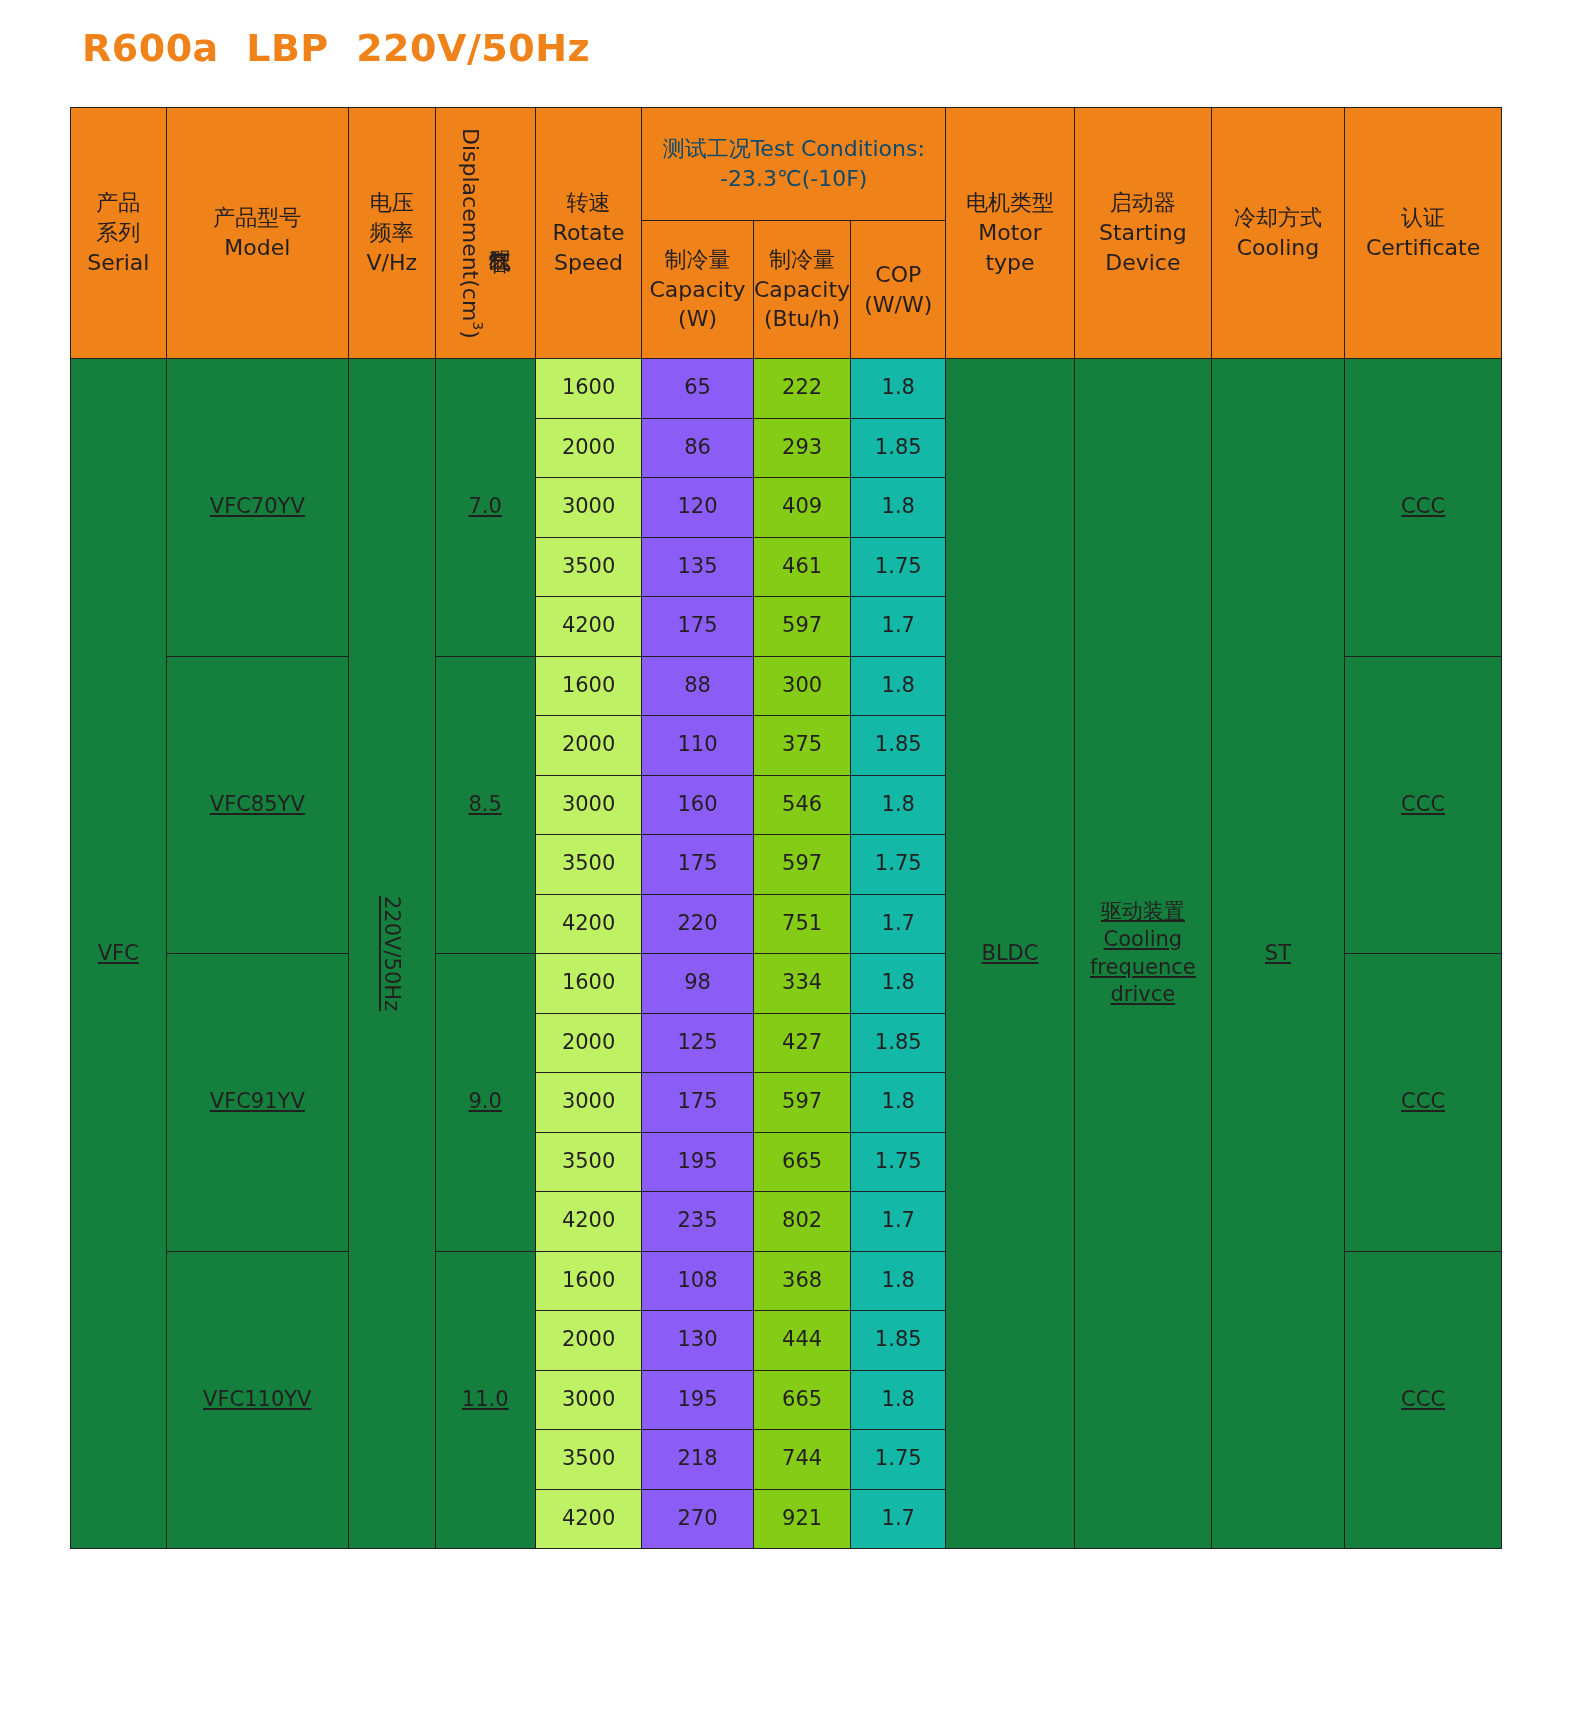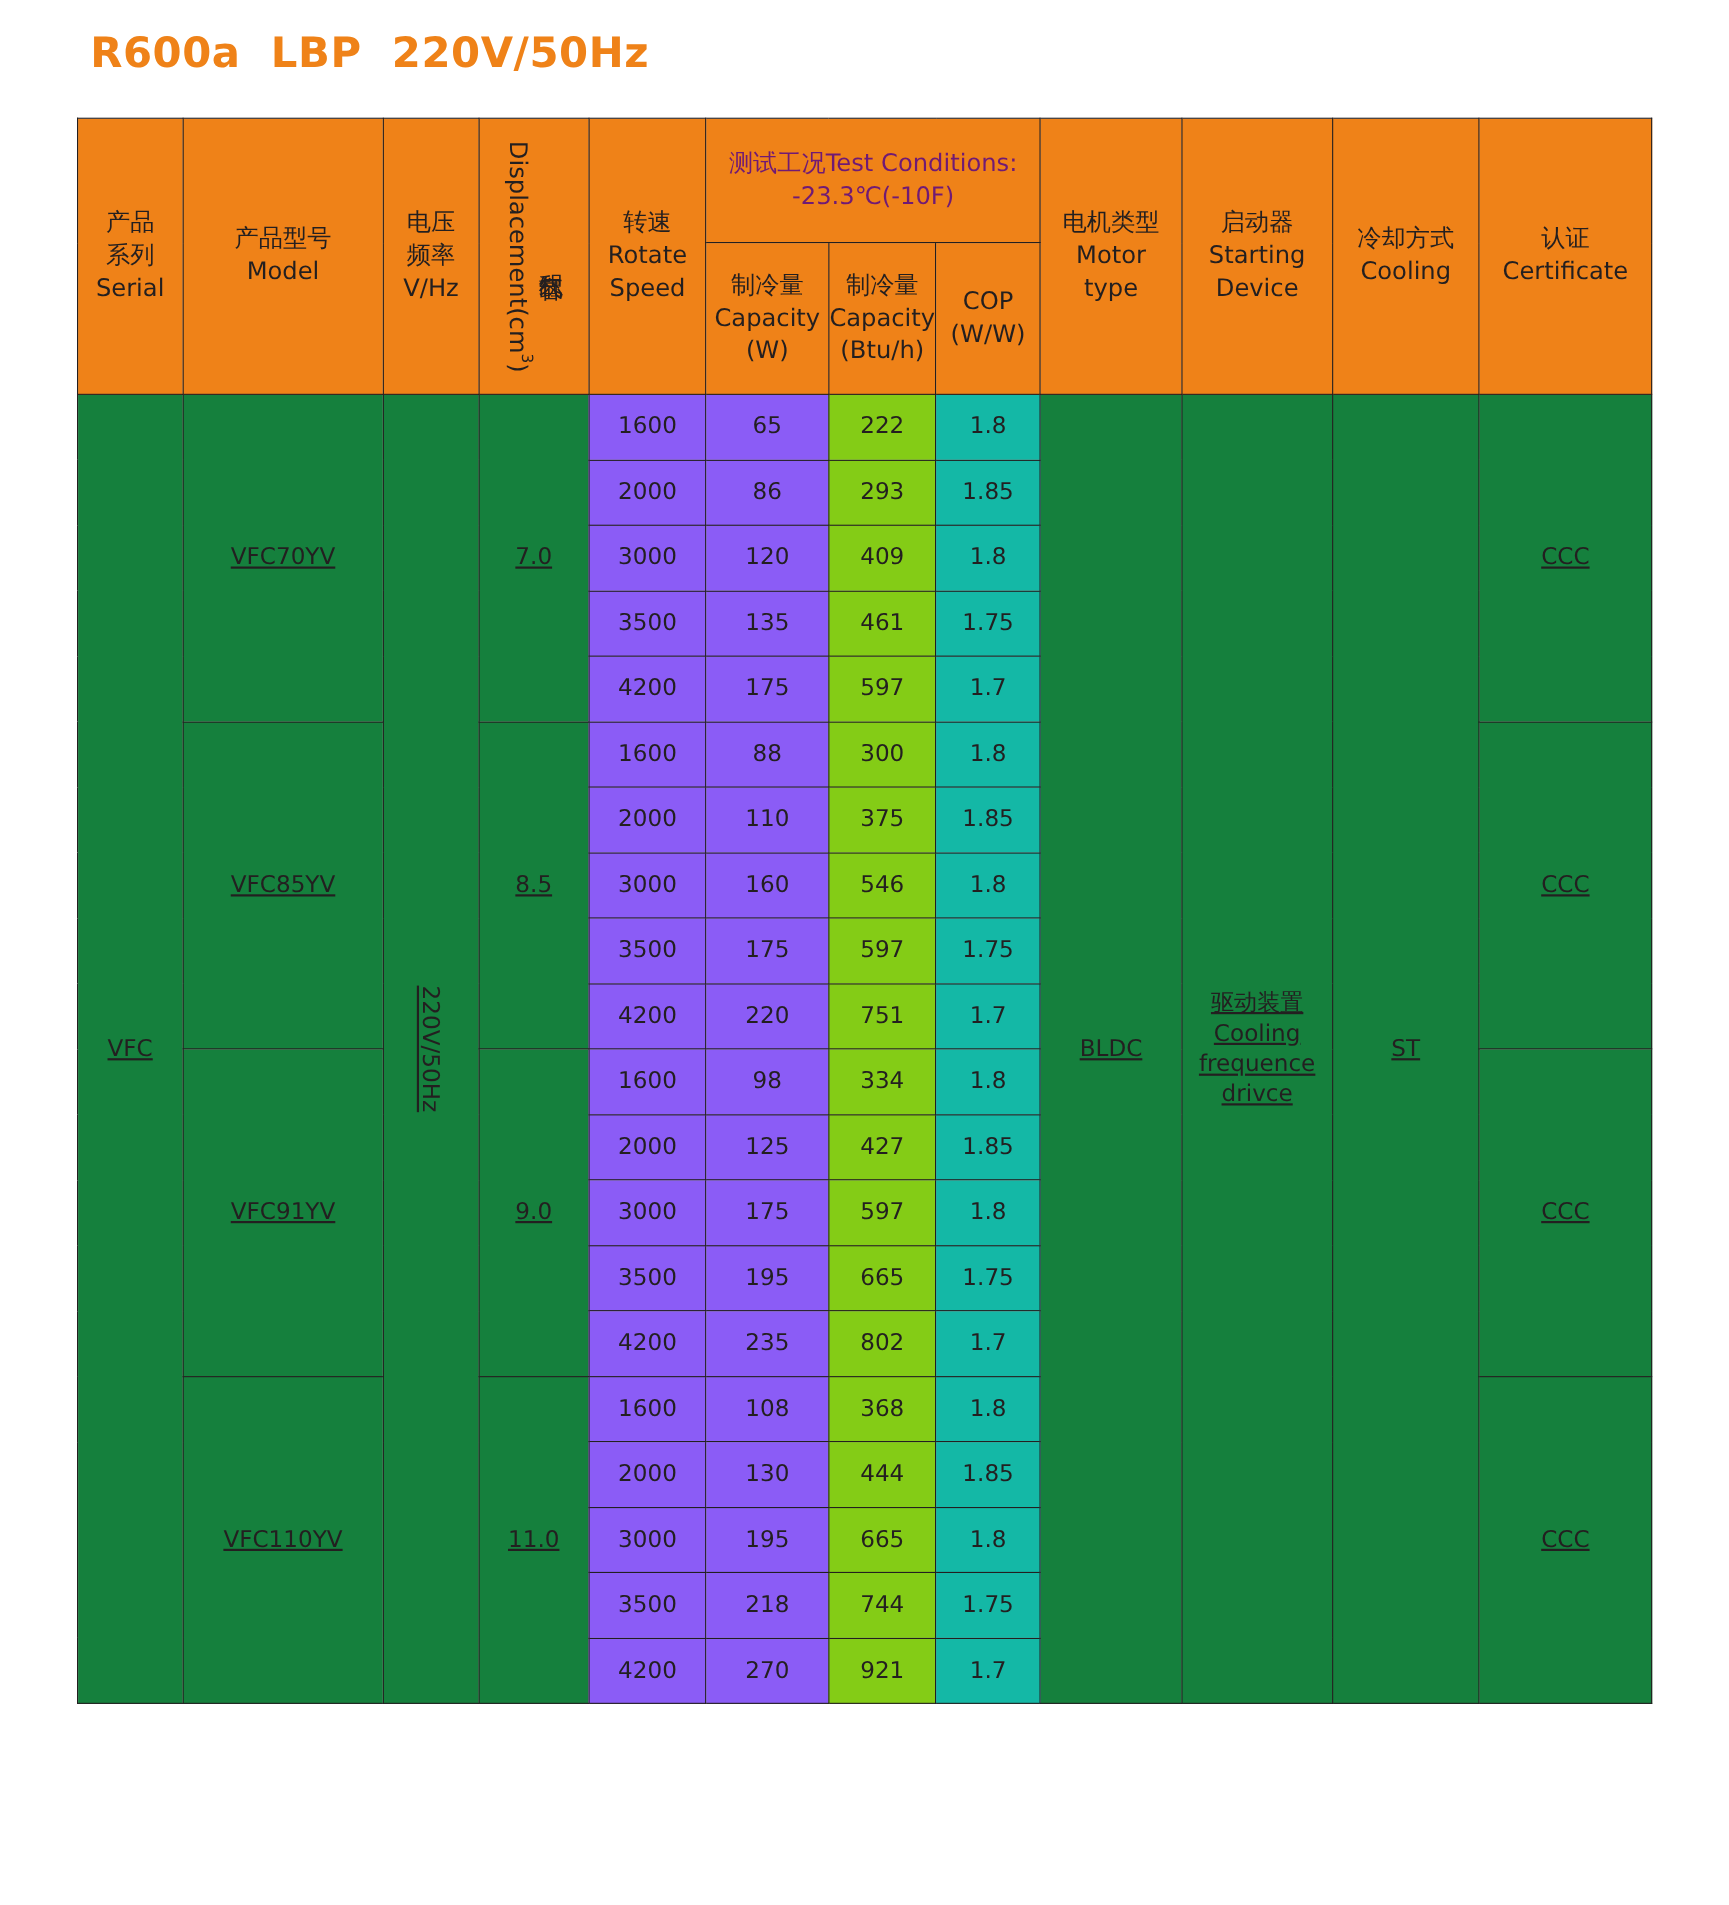--- a/index.html
+++ b/index.html
@@ -59,21 +59,21 @@
     font-size: 22px;
     height: 250px;
   }
   .hdr-sub {
     background: #ef8218;
     color: #231f20;
     font-size: 22px;
   }
   .hdr-top {
     background: #ef8218;
-    color: #701a75;
+    color: #0c4a6e;
     font-size: 22px;
     height: 112px;
   }
 
   .vtext {
     writing-mode: vertical-rl;
     text-orientation: mixed;
     white-space: nowrap;
     display: inline-block;
     line-height: 1.25;
@@ -89,21 +89,21 @@
     display: flex;
     flex-direction: row;
     align-items: center;
     justify-content: center;
     height: 100%;
     min-height: 300px;
   }
 
   .sup { font-size: 14px; vertical-align: super; }
 
-  .c-speed { background: #8b5cf6; height: 58.5px; }
+  .c-speed { background: #bef264; height: 58.5px; }
   .c-w     { background: #8b5cf6; }
   .c-btu   { background: #84cc16; }
   .c-cop   { background: #14b8a6; }
   .c-plain { background: #15803d; text-decoration: underline; }
 
   .lbl-multi { line-height: 1.35; }
 
   col.c1 { width: 86px;  }
   col.c2 { width: 164px; }
   col.c3 { width: 78px;  }

